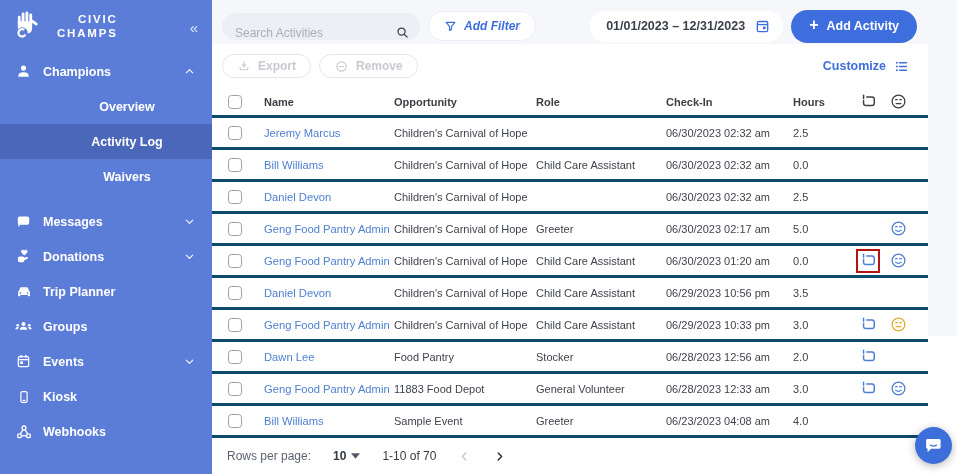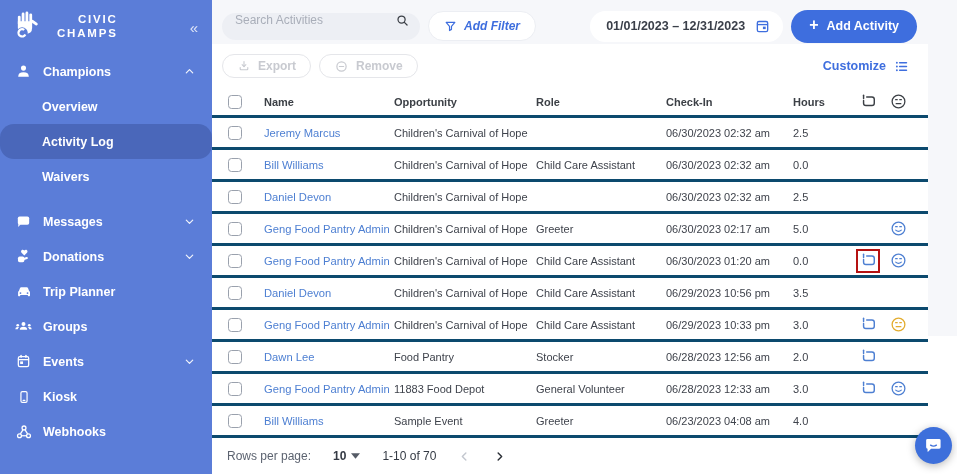--- a/index.html
+++ b/index.html
@@ -13,32 +13,32 @@
   .logo-text { margin-left:16px; display:flex; flex-direction:column;
     font-weight:800; font-size:11.5px; letter-spacing:1.8px; line-height:1.2;align-items:flex-end; }
   .collapse { margin-left:auto; font-size:15px; opacity:.8; cursor:pointer; }
   .sb-item { display:flex; align-items:center; height:35px; padding:0 17px 0 14px;
     font-weight:700; font-size:12.5px; cursor:pointer; }
   .sb-icon { width:19px; display:flex; justify-content:center; margin-right:10px; }
   .sb-chev { margin-left:auto; display:flex; opacity:.92; }
   .sb-chev.up svg { transform:rotate(180deg); }
   .sb-subgroup { margin-bottom:10px; }
   .sb-sub { height:35px; display:flex; align-items:center; padding-left:42px;
-    font-weight:700; font-size:12.5px; cursor:pointer; }
-  .sb-sub.active { background:rgba(13,29,84,.22);border-radius:14px; }
+    font-weight:700; font-size:12.5px; cursor:pointer;justify-content:center; }
+  .sb-sub.active { background:rgba(13,29,84,.22); }
 
   
   .main { position:relative; flex:1; background:#fff; }
   .grey-top { position:absolute; top:0; left:0; right:0; height:44px; background:#f6f7fa; }
   .grey-gutter { position:absolute; top:0; right:0; width:29px; height:336px; background:#f6f7fa; }
 
   .topbar { position:relative; z-index:2; display:flex; align-items:center;
     padding:8px 40px 0 10px; gap:8px; height:44px; }
   .search-pill { width:198px; height:27px; background:#edeff4; border-radius:14px;
-    display:flex; align-items:flex-start; padding:0 10px 0 13px; }
+    display:flex; align-items:flex-end; padding:0 10px 0 13px; }
   .search-pill input { border:0; outline:0; background:transparent; flex:1;
     font-size:12px; color:#39404b; font-family:inherit; }
   .search-pill input::placeholder { color:#a9aeb9; }
   .btn-addfilter { height:30px; border:1px solid #eceef3; background:#fff; border-radius:16px;
     color:#3e6ede; font-weight:700; font-size:12px; display:flex; align-items:center;
     gap:7px; padding:0 15px; cursor:pointer; font-family:inherit;font-style:italic; }
   .date-pill { margin-left:auto; height:31px; background:#fff; border-radius:17px;
     display:flex; align-items:center; gap:9px; padding:0 12px 0 16px;
     font-size:12.5px; font-weight:600; color:#3a3f49; cursor:pointer; }
   .btn-addactivity { height:33px; background:#3e6ede; border:0; border-radius:18px; color:#fff;

